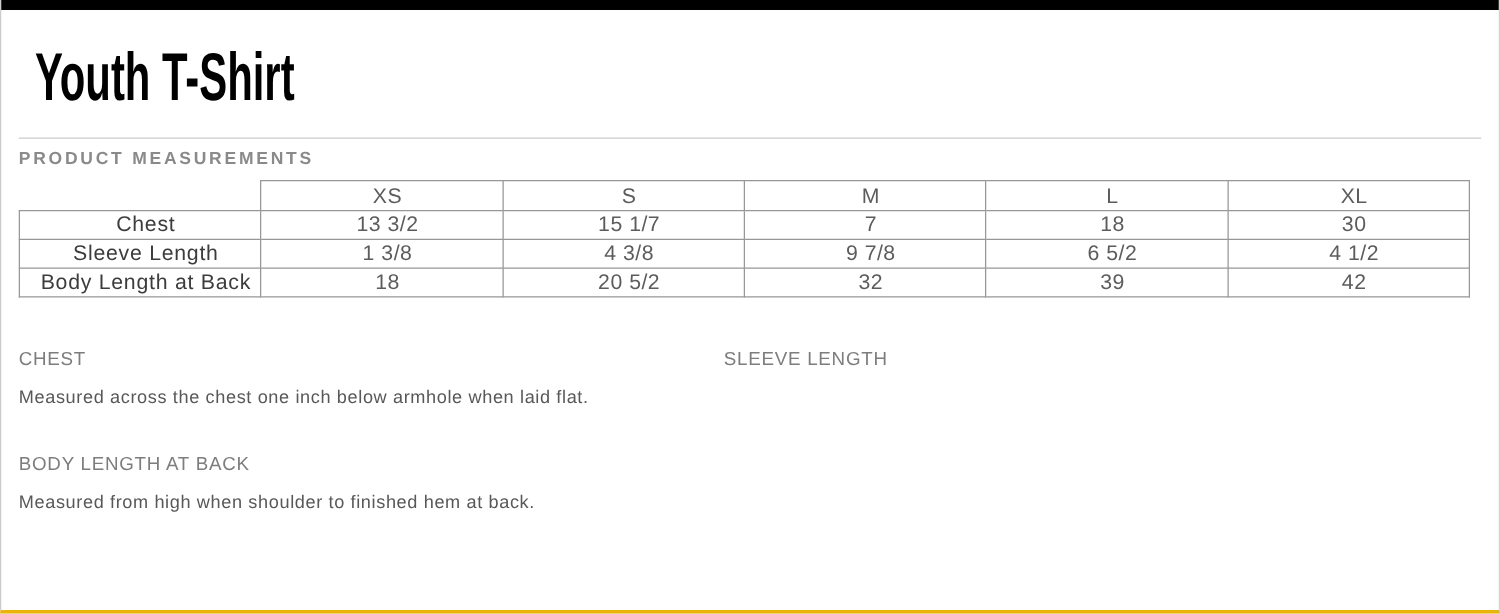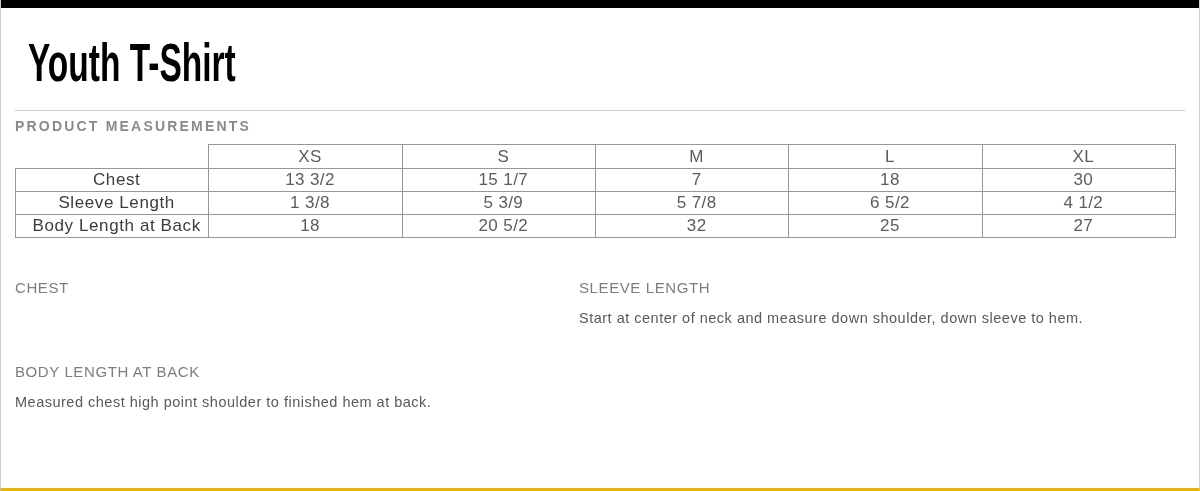--- a/index.html
+++ b/index.html
@@ -114,42 +114,42 @@
           <td class="rowlabel">Chest</td>
           <td>13 3/2</td>
           <td>15 1/7</td>
           <td>7</td>
           <td>18</td>
           <td>30</td>
         </tr>
         <tr>
           <td class="rowlabel">Sleeve Length</td>
           <td>1 3/8</td>
-          <td>5 3/9</td>
-          <td>5 7/8</td>
+          <td>4 3/8</td>
+          <td>9 7/8</td>
           <td>6 5/2</td>
           <td>4 1/2</td>
         </tr>
         <tr>
           <td class="rowlabel">Body Length at Back</td>
           <td>18</td>
           <td>20 5/2</td>
           <td>32</td>
-          <td>25</td>
-          <td>27</td>
+          <td>39</td>
+          <td>42</td>
         </tr>
       </tbody>
   </table>
 
   <div class="definitions">
     <div class="def left">
       <div class="def-heading">CHEST</div>
+      <div class="def-text">Measured across the chest one inch below armhole when laid flat.</div>
     </div>
     <div class="def right">
       <div class="def-heading">SLEEVE LENGTH</div>
-      <div class="def-text">Start at center of neck and measure down shoulder, down sleeve to hem.</div>
     </div>
     <div class="def left" style="grid-column: 1;">
       <div class="def-heading">BODY LENGTH AT BACK</div>
-      <div class="def-text">Measured chest high point shoulder to finished hem at back.</div>
+      <div class="def-text">Measured from high when shoulder to finished hem at back.</div>
     </div>
   </div>
 </div>
 
 </body></html>

